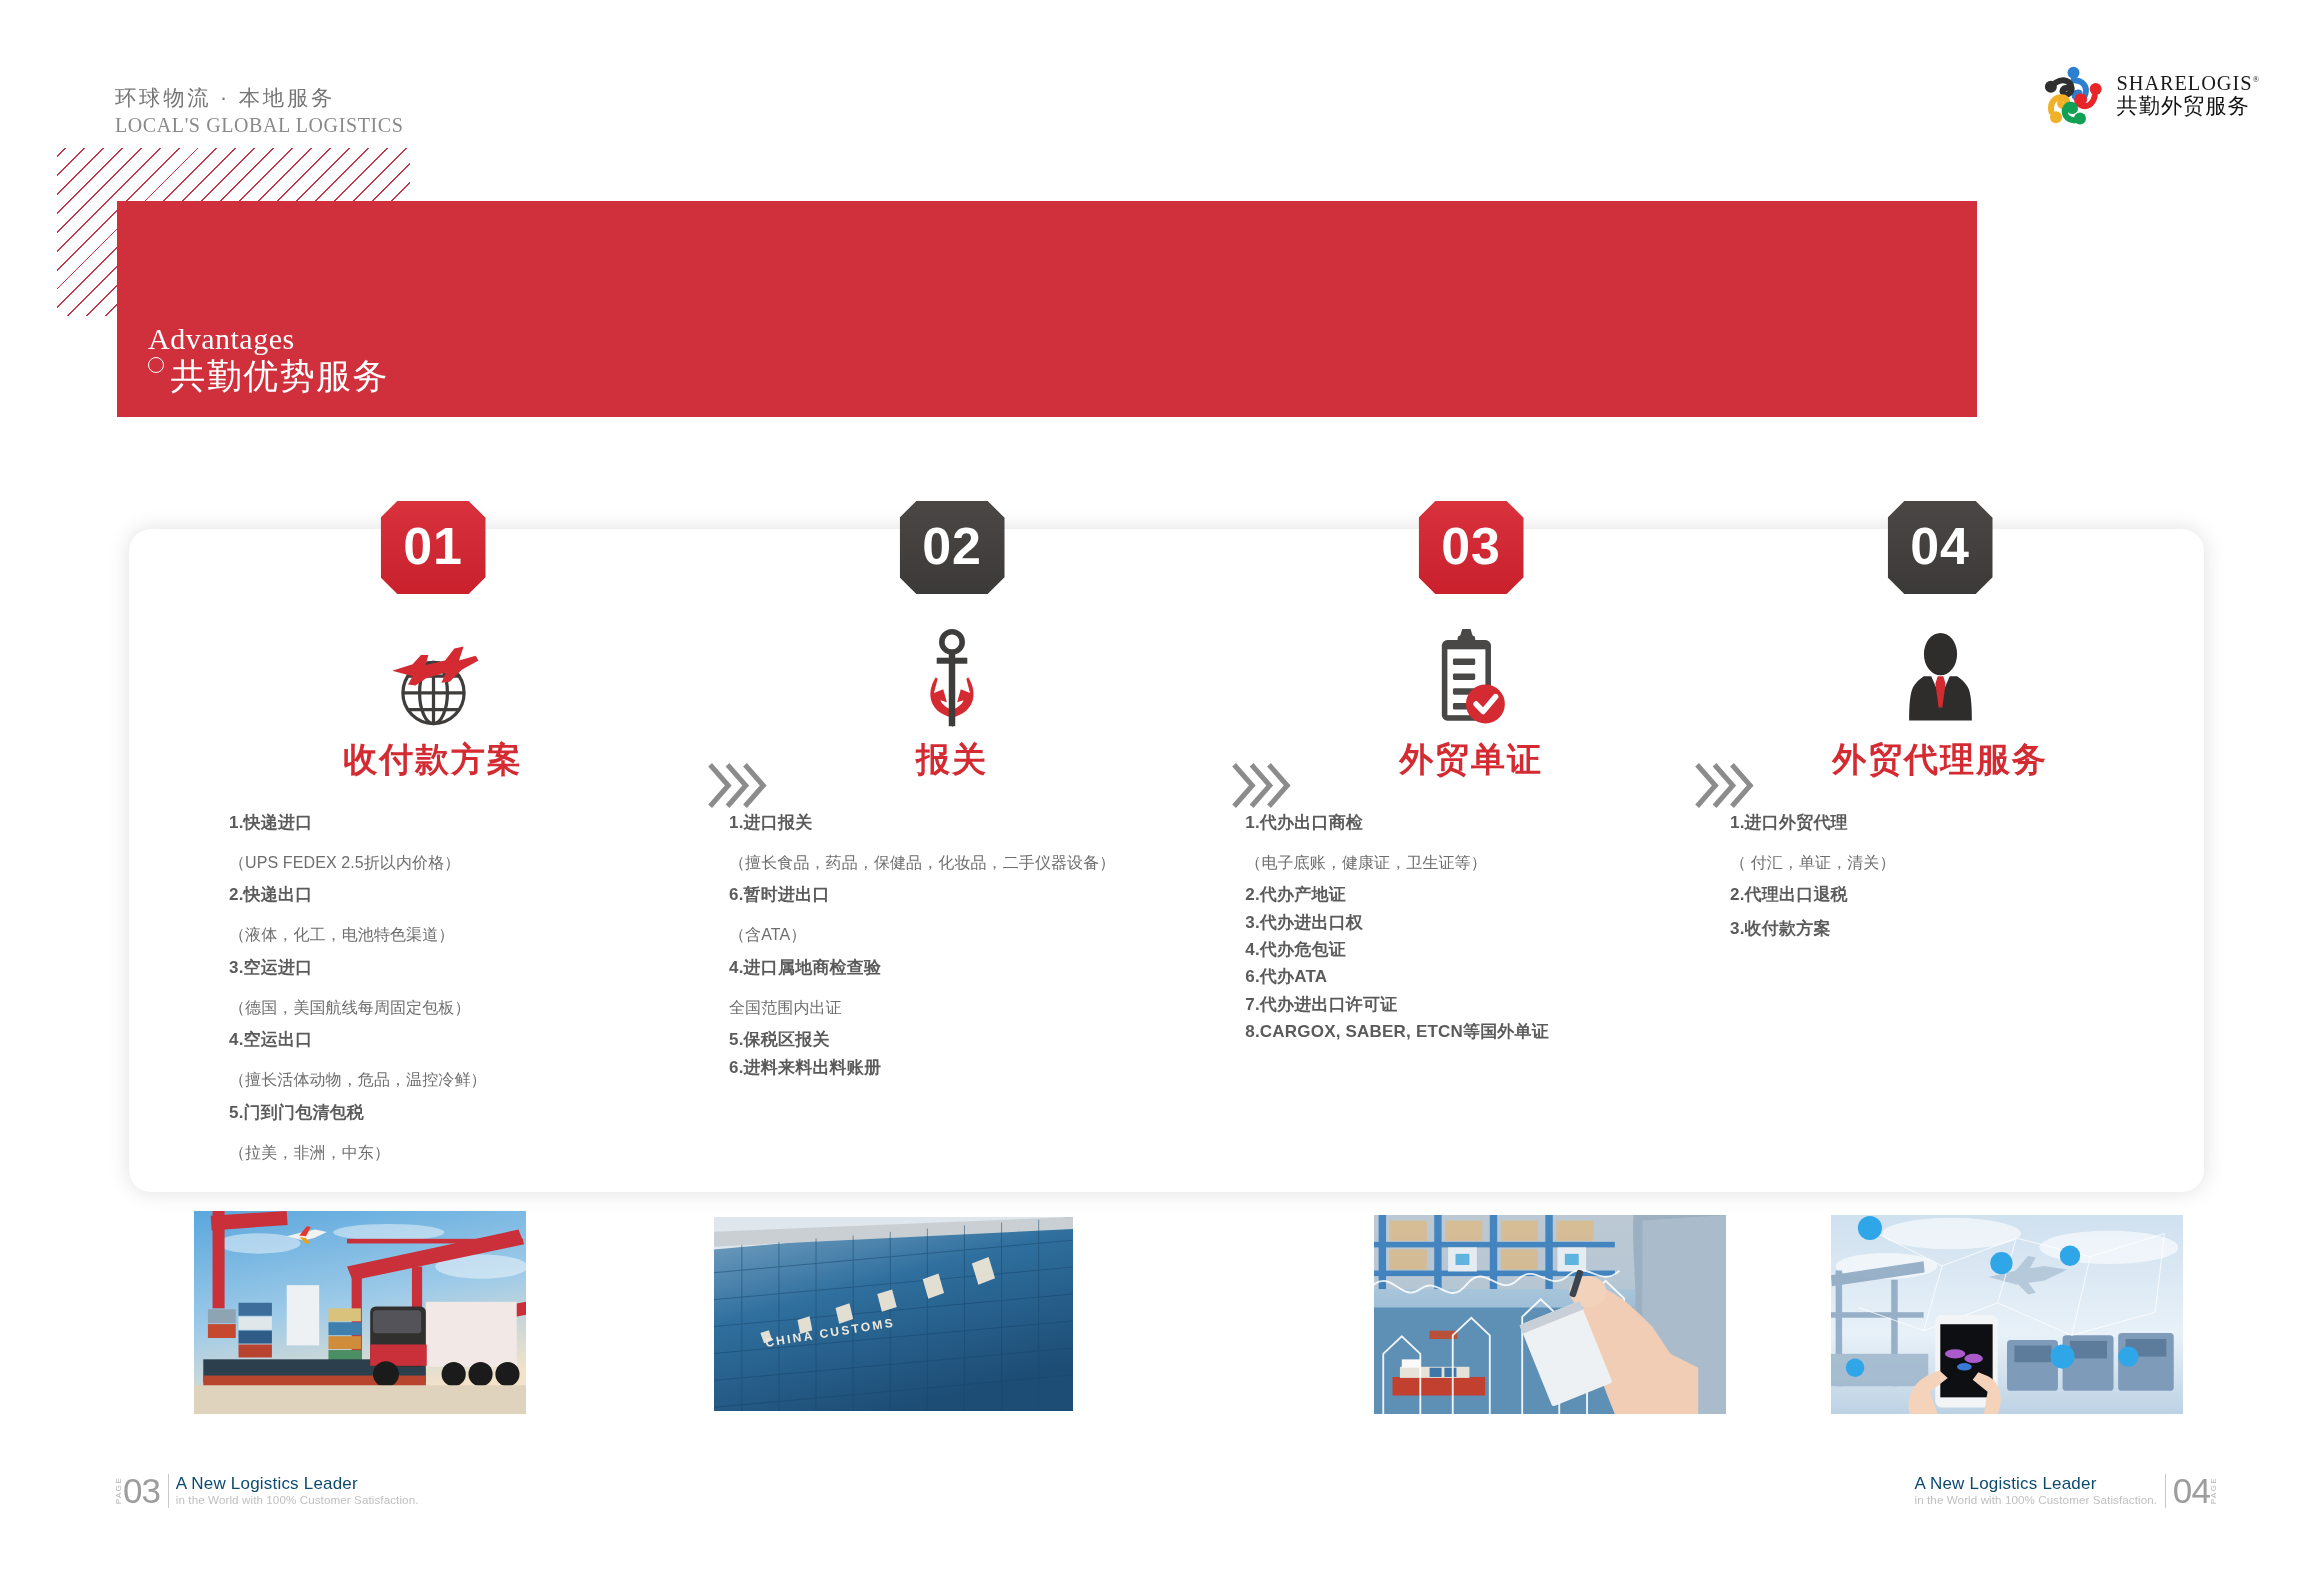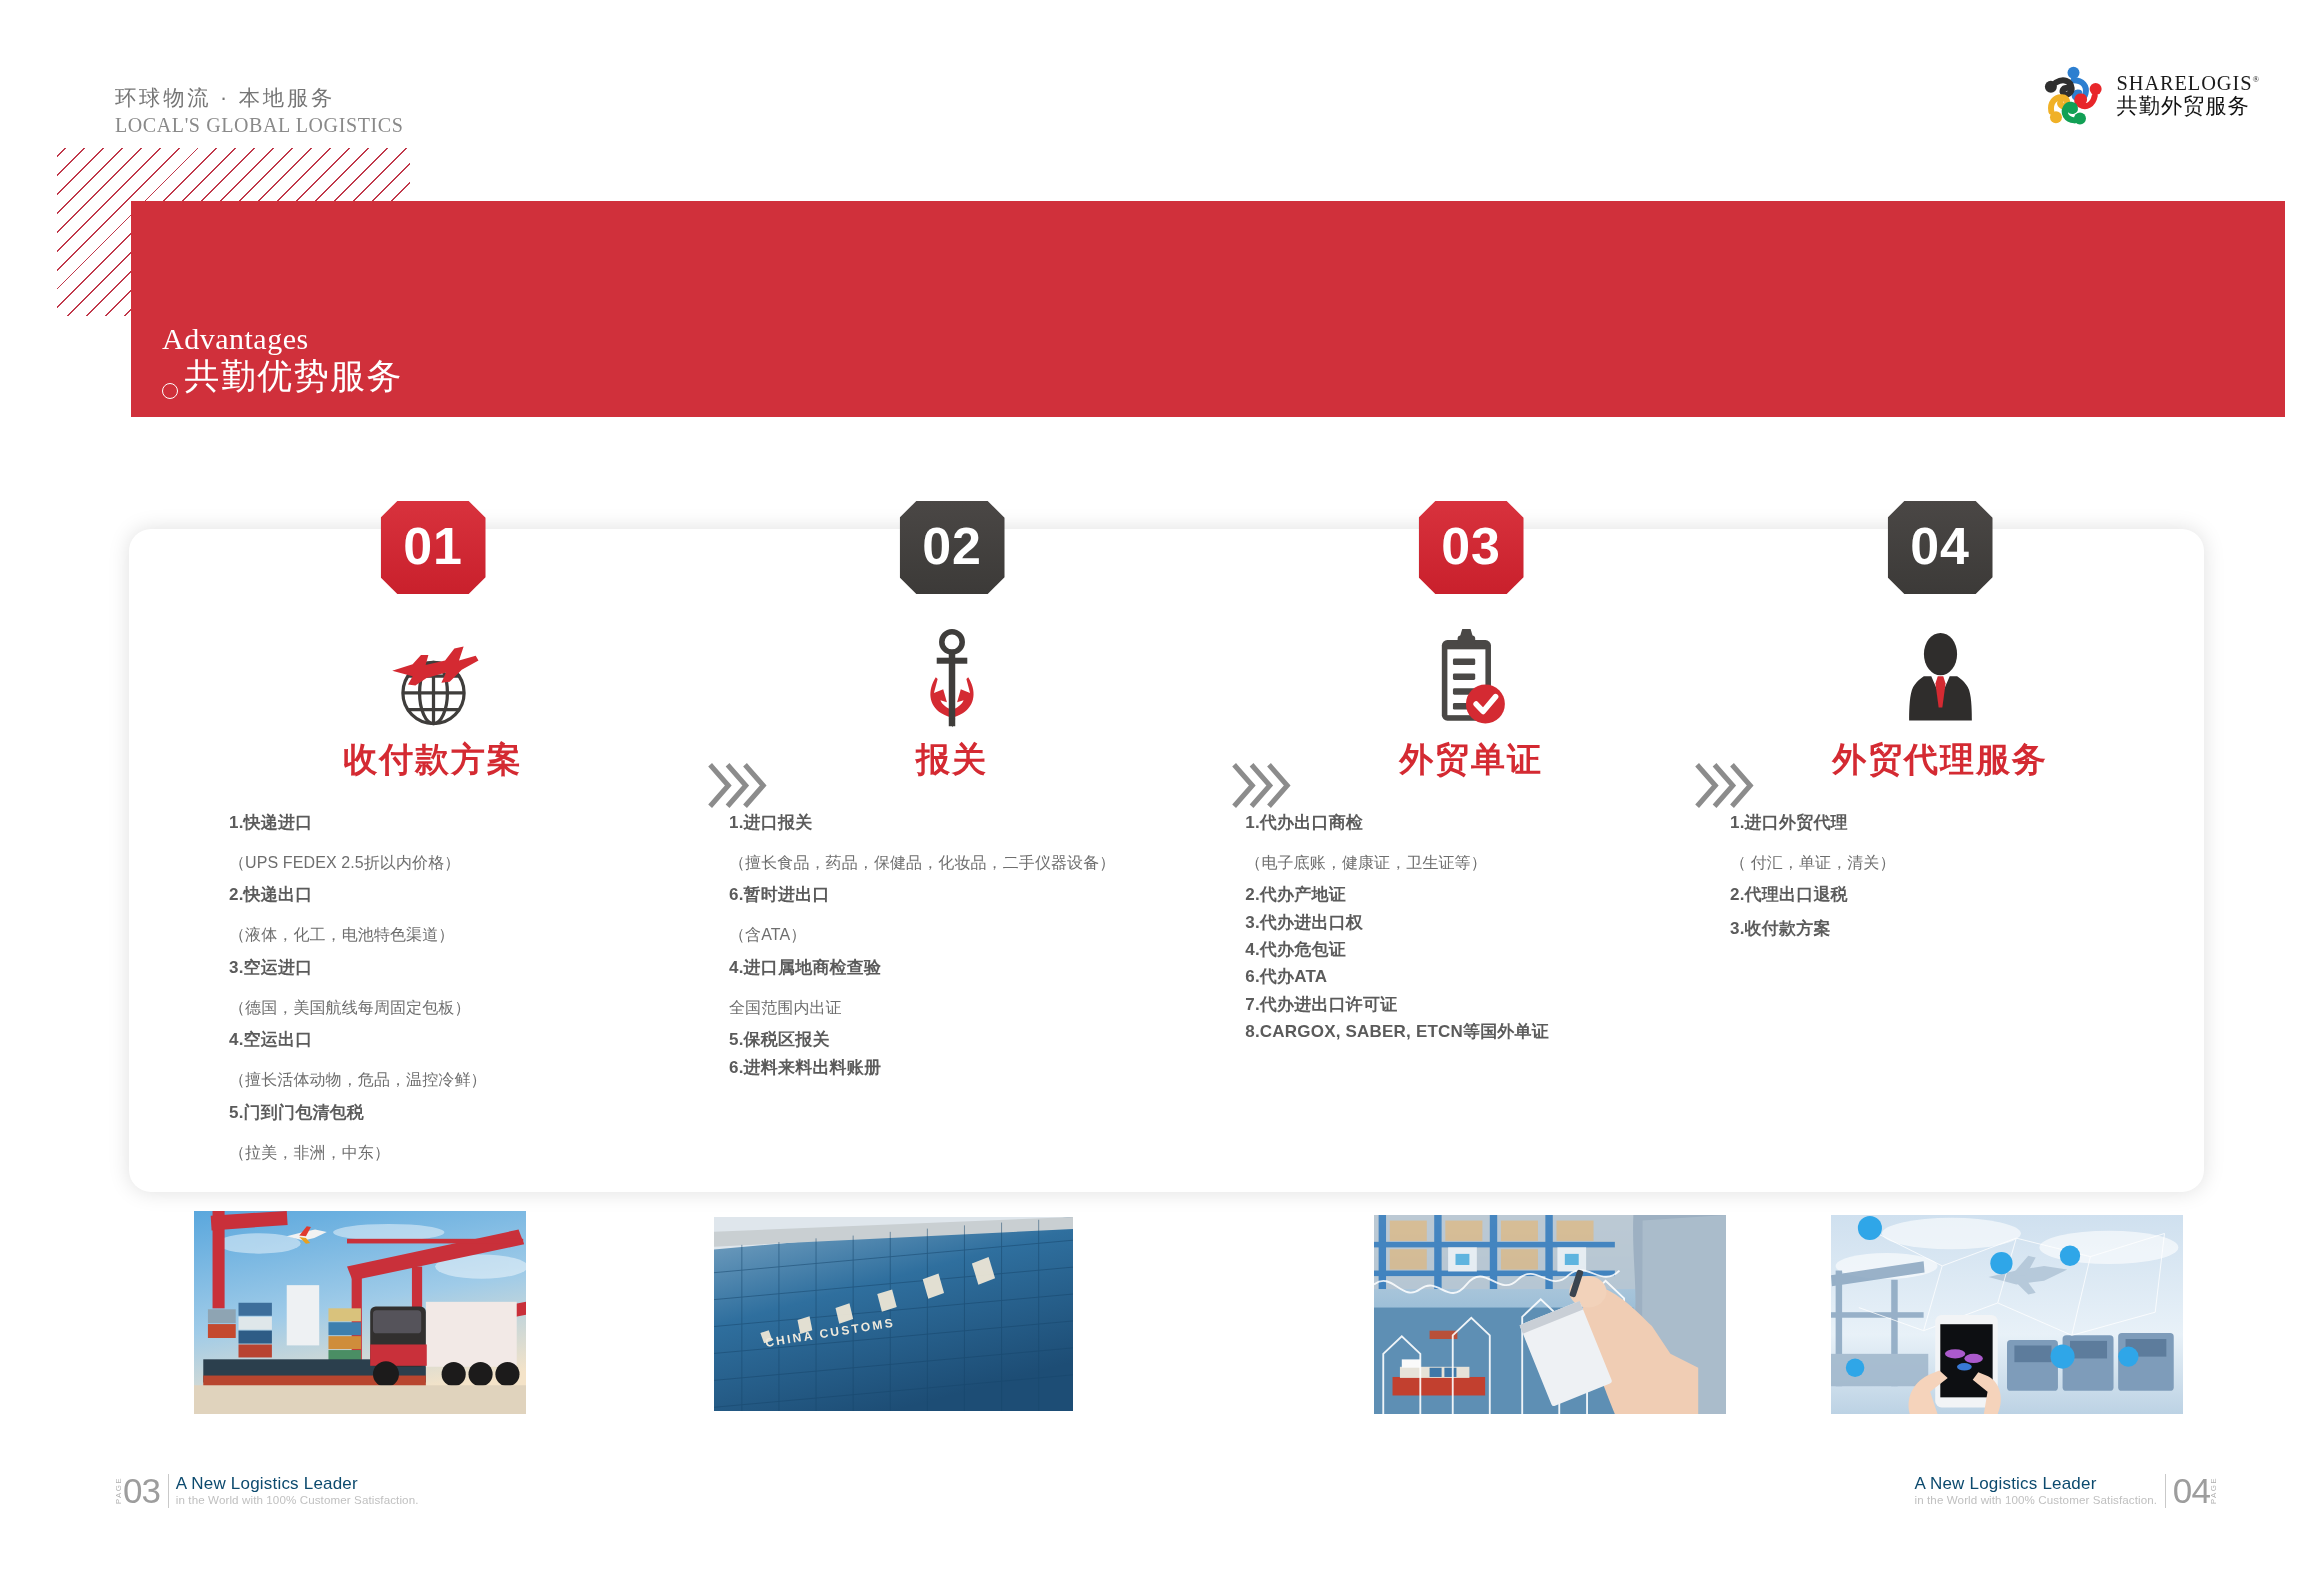--- a/index.html
+++ b/index.html
@@ -40,31 +40,31 @@
     font-size:20.4px; color:#1a1a1a; letter-spacing:0.9px; position:relative; white-space:nowrap;
   }
   .logo-en sup { font-size:8.8px; vertical-align:super; }
   .logo-cn {
     font-size:21.3px; color:#111; letter-spacing:0.9px; margin-top:2.8px; white-space:nowrap;
     font-family:"Liberation Sans","DejaVu Sans",sans-serif;
   }
 
   
   .banner {
-    position:absolute; left:131px; top:201px; width:2154px; height:216px;
+    position:absolute; left:117px; top:201px; width:1860px; height:216px;
     background:#d0303b;
   }
   .banner-inner { position:absolute; left:31px; bottom:20.4px; }
   .banner-en {
     font-family:"Liberation Serif","DejaVu Serif",serif;
     font-size:30px; color:#ffffff; letter-spacing:0.5px; line-height:1.12;
   }
   .banner-cn {
     font-size:35px; color:#ffffff; letter-spacing:1.4px; line-height:1.18;
-    display:flex; align-items:flex-end; gap:4.6px;
+    display:flex; align-items:flex-start; gap:4.6px;
     font-family:"Liberation Sans","DejaVu Sans",sans-serif;
   }
   .banner-bullet {
     display:inline-block; width:16px; height:16px; border:1.9px solid #fff;
     border-radius:50%; flex:0 0 auto; margin-right:1.9px; position:relative; top:1.9px;
   }
 
   
   .card {
     position:absolute; left:129px; top:529px; width:2075px; height:663px;

